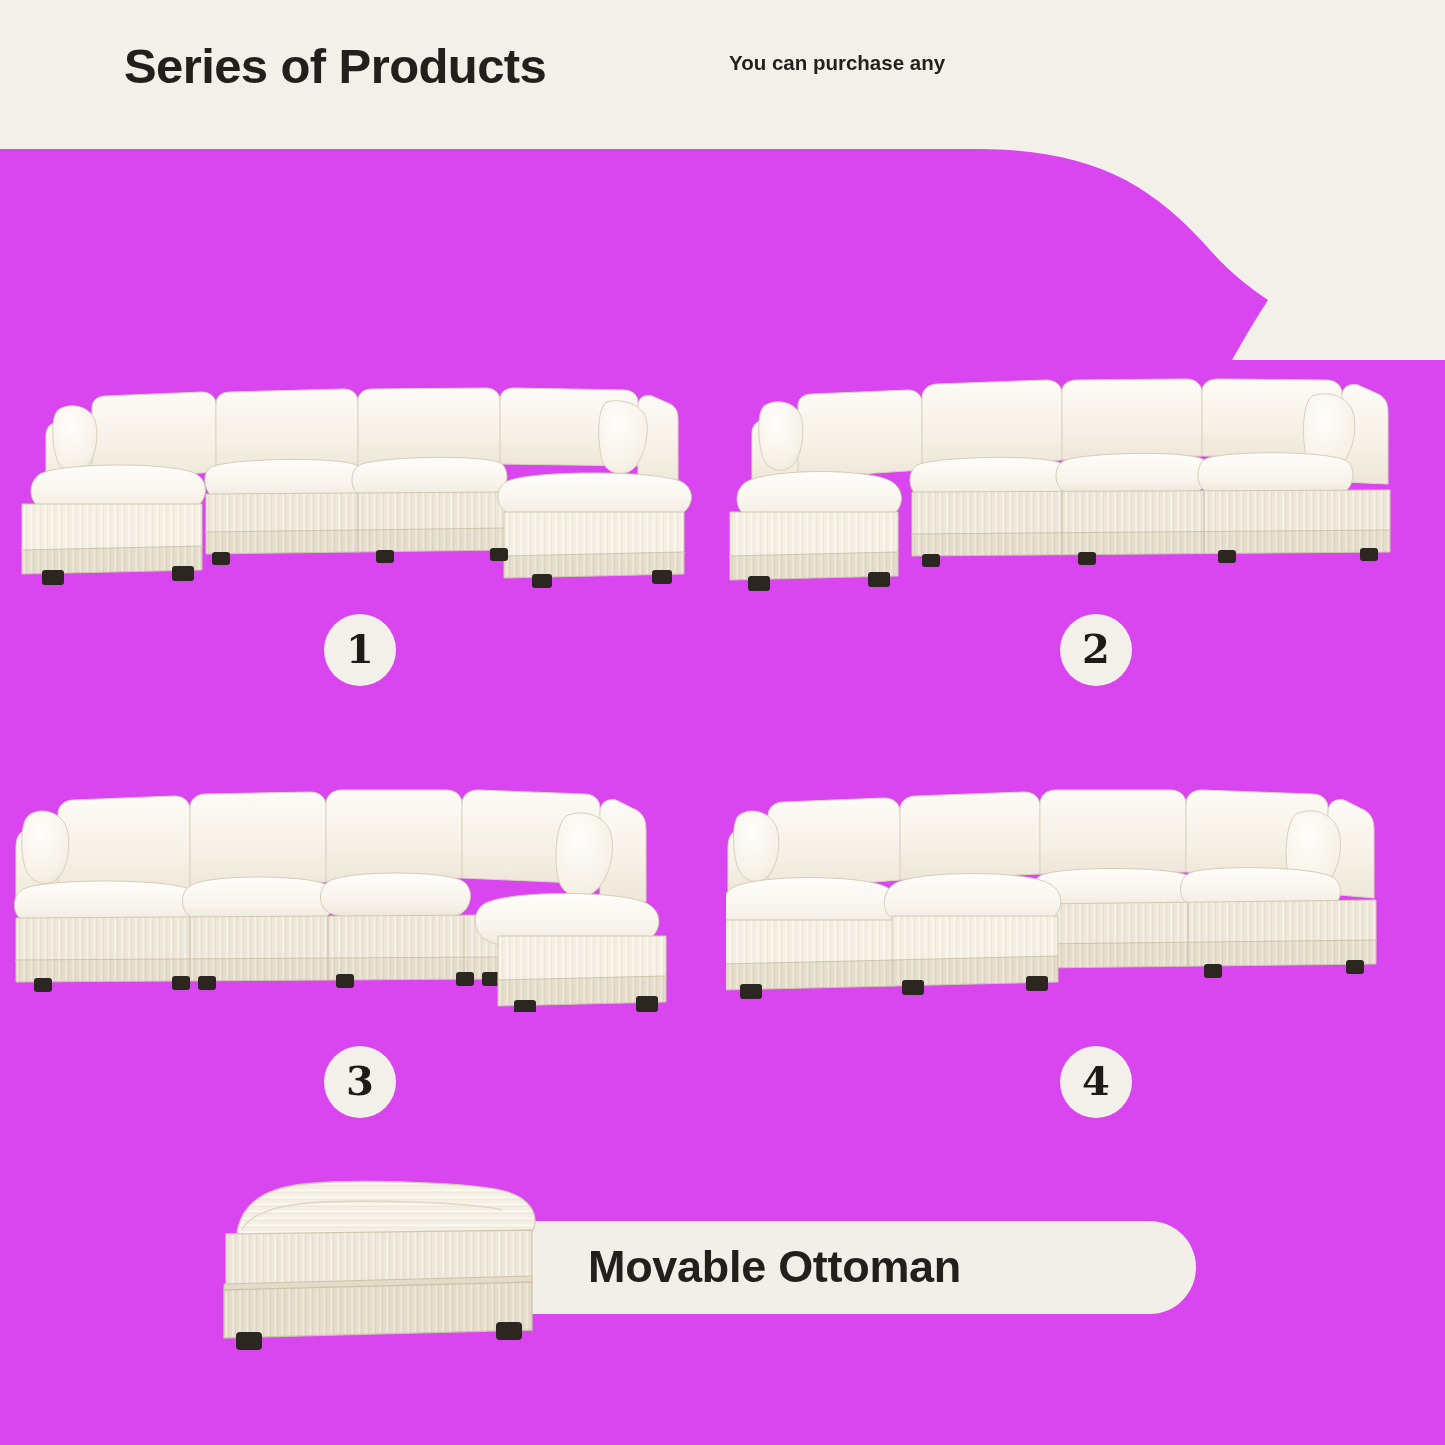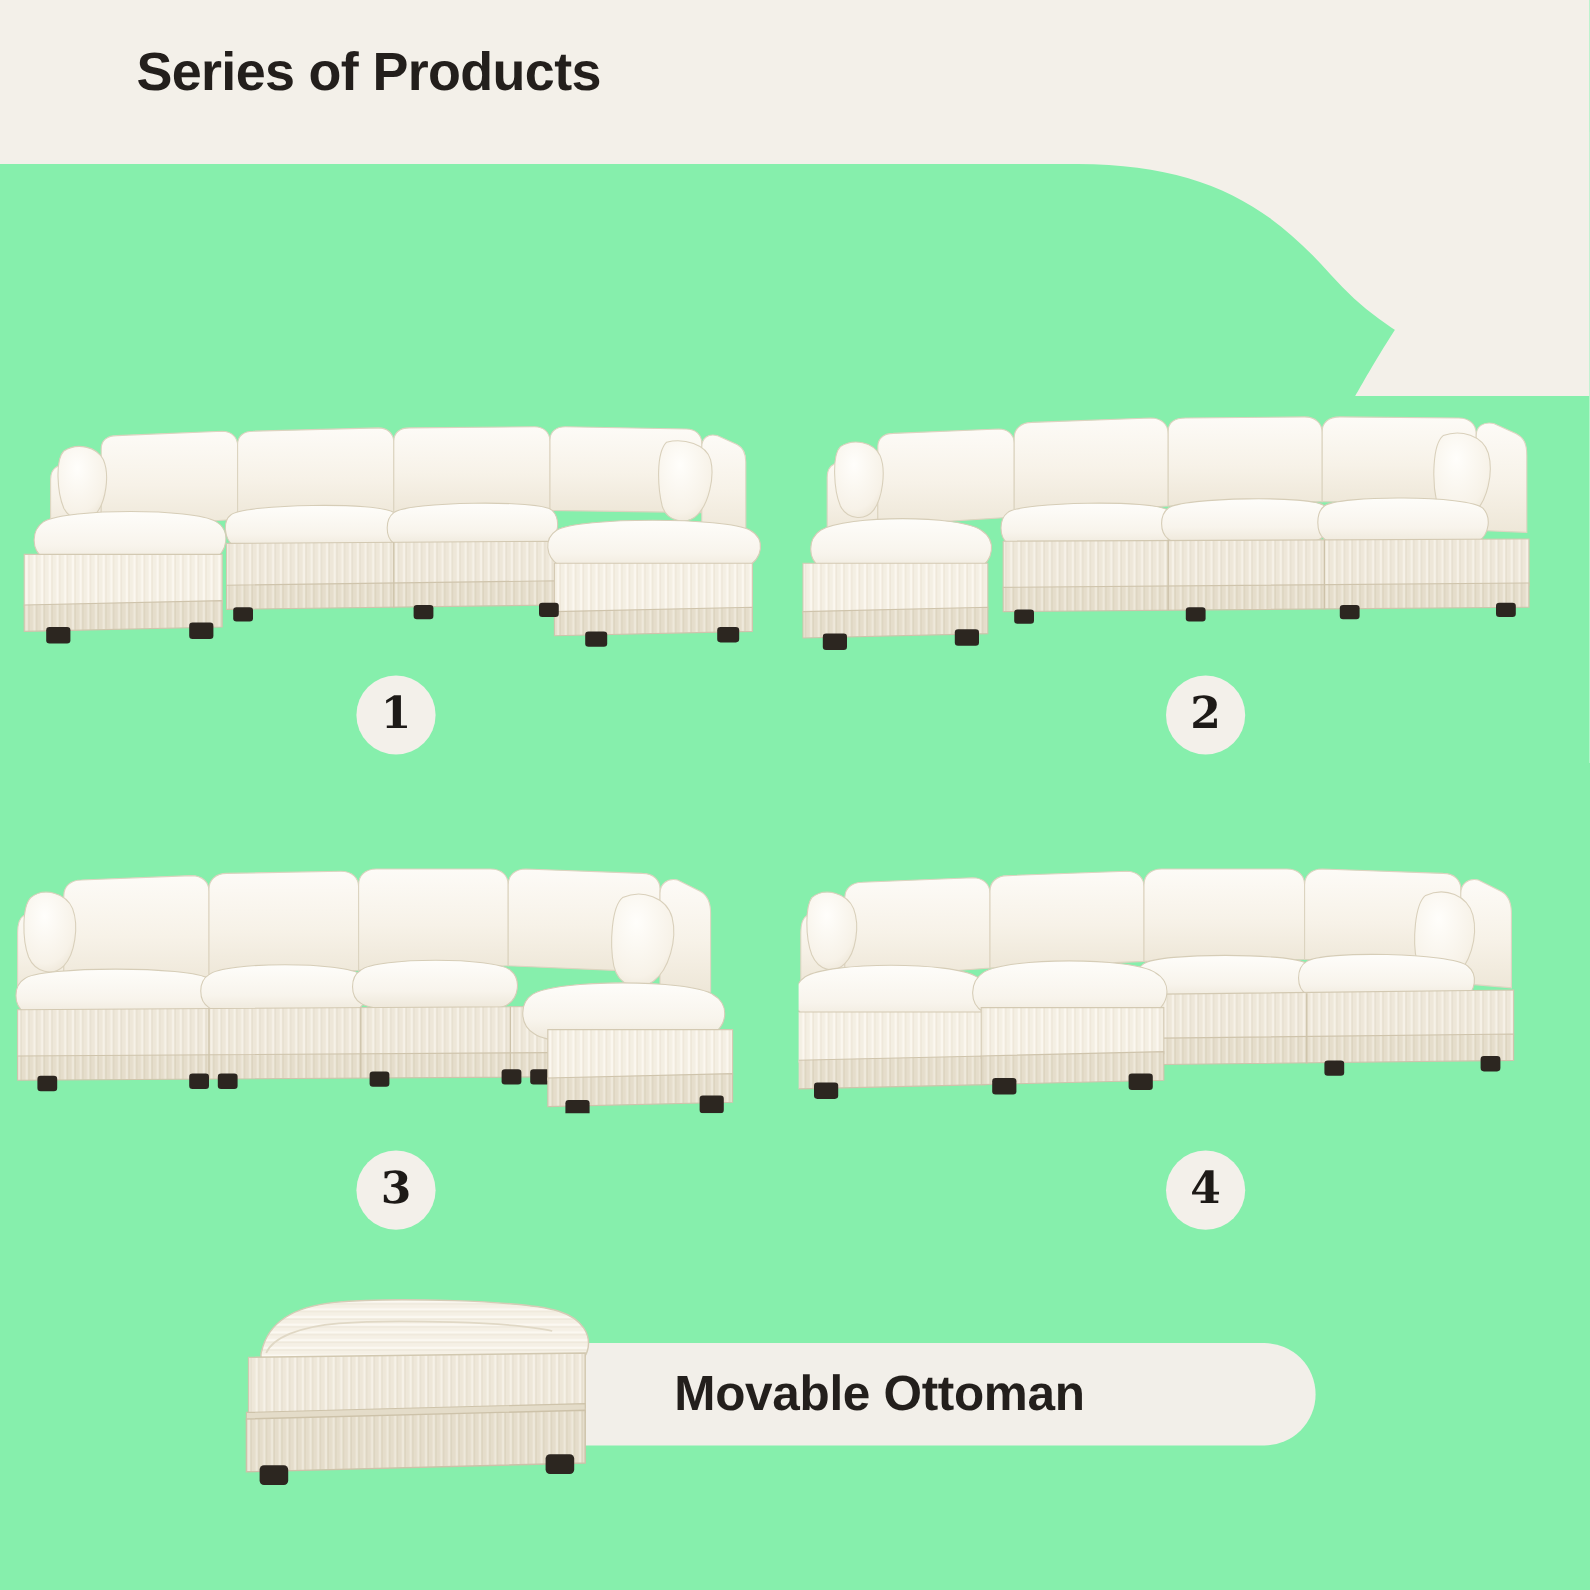--- a/index.html
+++ b/index.html
@@ -3,21 +3,21 @@
 <meta charset="utf-8">
 <style>
   html,body{margin:0;padding:0;}
   body{
     width:1445px;height:1445px;
     background:#ffffff;
     font-family:"Liberation Sans",sans-serif;
     overflow:hidden;
     position:relative;
   }
-  #page{position:absolute;inset:0;background:#86efac;}
+  #page{position:absolute;inset:0;background:#d946ef;}
 
   
   .header-band{
     position:absolute;left:0;top:0;width:1445px;height:360px;
     overflow:hidden;pointer-events:none;
   }
   .header-band svg{display:block;}
 
   .header-text{position:absolute;left:0;top:0;width:1445px;height:150px;}
   .title{
@@ -55,21 +55,21 @@
   #badge4{left:1060px;top:1046px;}
 
   
   .ottoman-pill{
     position:absolute;left:262px;top:1221px;
     width:934px;height:93px;
     border-radius:46.5px;
     background:#f2efe9;
   }
   .ottoman-pill-label{
-    position:absolute;left:613px;top:1226px;
+    position:absolute;left:588px;top:1226px;
     width:560px;height:82px;
     display:flex;align-items:center;
     font-size:45px;font-weight:bold;color:#231f1c;
     letter-spacing:-0.3px;white-space:nowrap;
   }
   #ottoman-art{position:absolute;left:208px;top:1172px;}
   #ottoman-art svg{display:block;}
 </style>
 </head>
 <body>
@@ -84,20 +84,21 @@
                L0,149 Z" fill="#f3f0e9"></path>
       <path d="M1445,360 L1445,120
                C1380,160 1320,215 1268,300
                C1248,331 1238,350 1232,360 Z" fill="#f3f0e9"></path>
     </svg>
   </div>
 
   <div class="header-text">
     <div class="title">Series of Products</div>
     <div class="subtitle">
+      <div>You can purchase any</div>
     </div>
   </div>
 
   <svg width="0" height="0" style="position:absolute" aria-hidden="true">
     <defs>
 
       <pattern id="cordV" width="7" height="8" patternUnits="userSpaceOnUse">
         <rect width="7" height="8" fill="#f6f1e7"></rect>
         <rect x="0" width="3.2" height="8" fill="#eee7d9"></rect>
         <rect x="5.6" width="1.2" height="8" fill="#e3dbc9"></rect>

